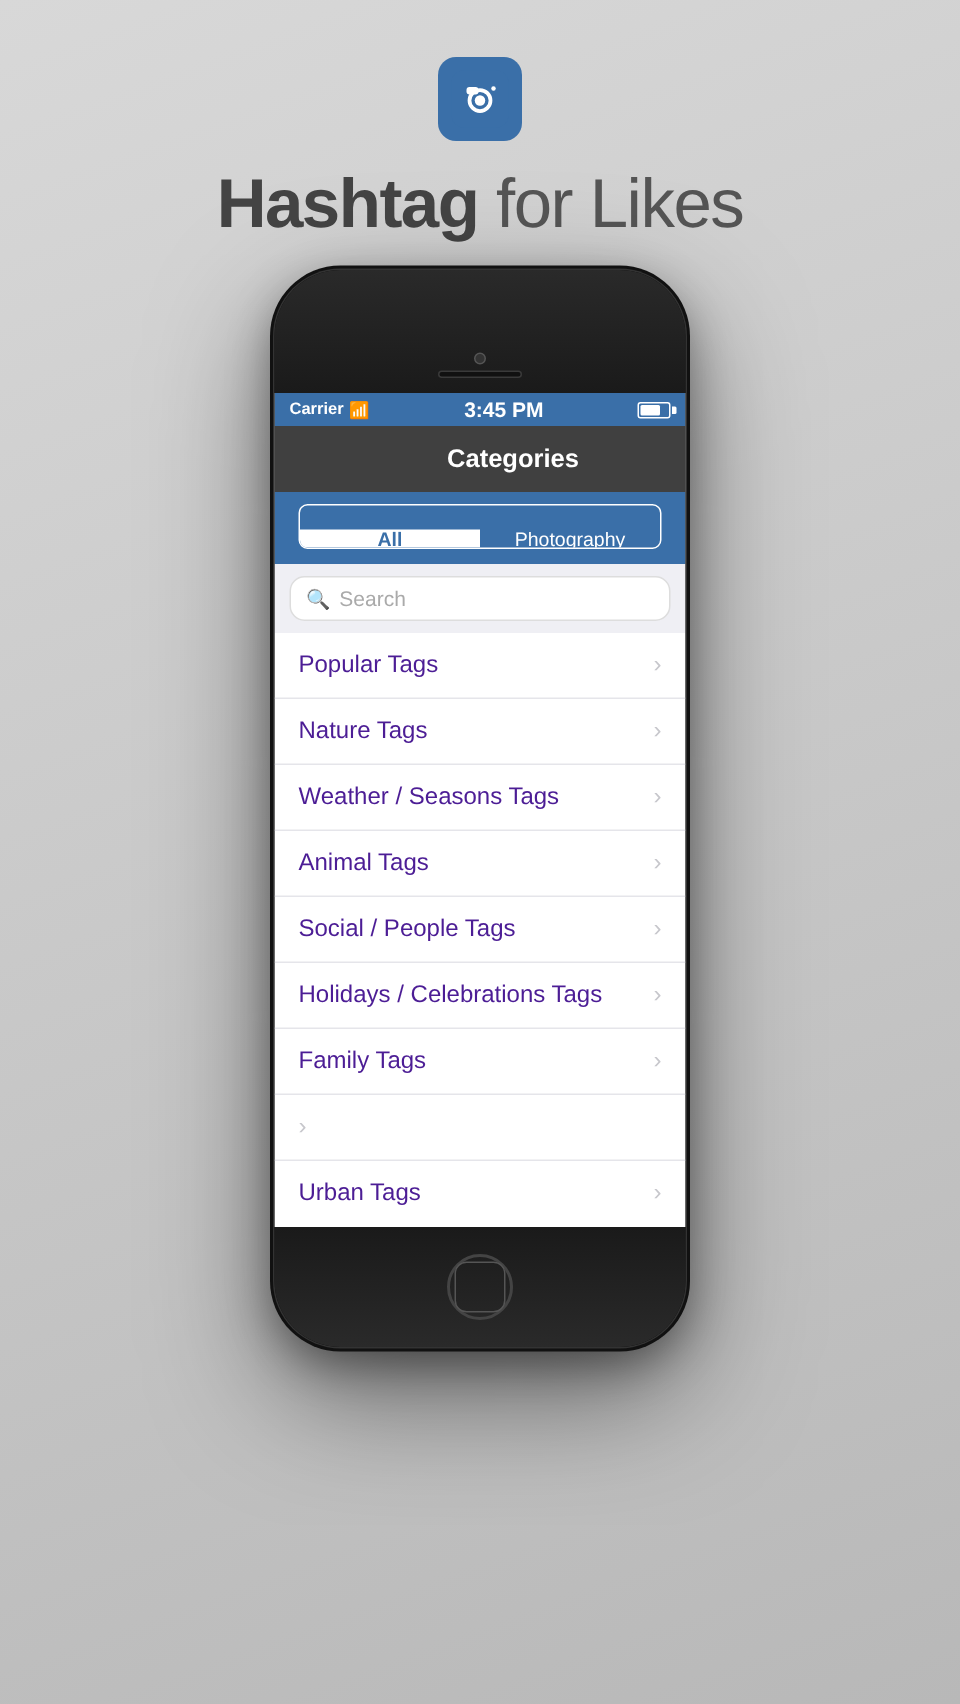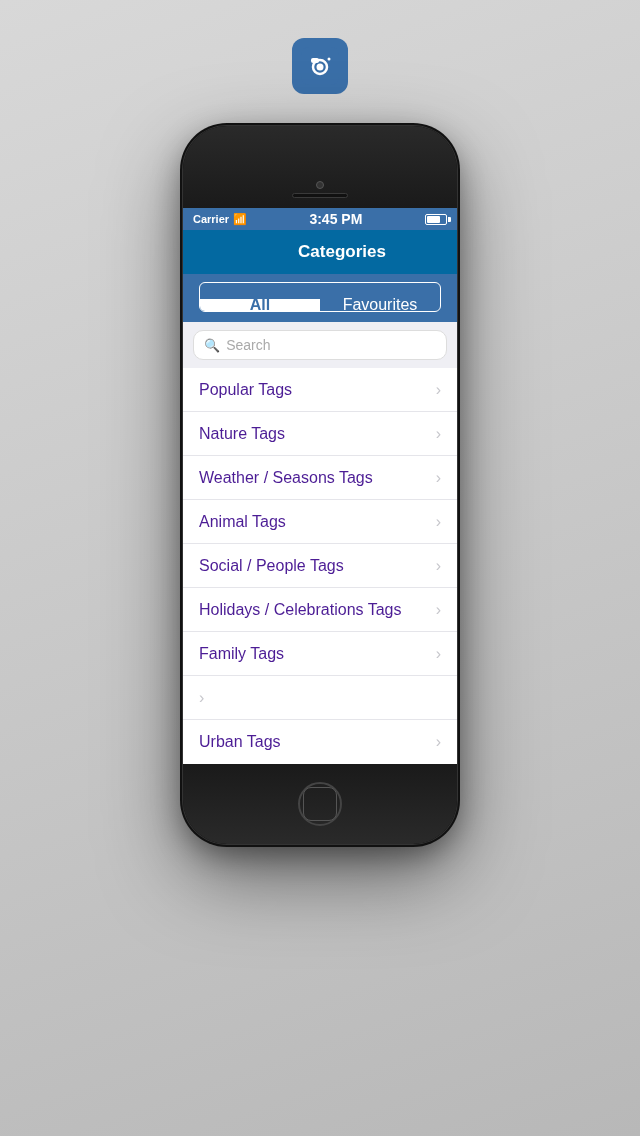--- a/index.html
+++ b/index.html
@@ -170,21 +170,21 @@
 
     .battery-fill {
       background: white;
       height: 100%;
       width: 75%;
       border-radius: 1px;
     }
 
     
     .nav-bar {
-      background: #0369a1;
+      background: #404040;
       height: 44px;
       display: flex;
       align-items: center;
       justify-content: center;
       padding-left: 44px;
     }
 
     .nav-title {
       color: white;
       font-size: 17px;
@@ -204,21 +204,21 @@
       overflow: hidden;
       height: 30px;
     }
 
     .seg-btn {
       flex: 1;
       display: flex;
       align-items: center;
       justify-content: center;
       color: white;
-      font-size: 16px;
+      font-size: 13px;
       cursor: pointer;
       margin-top: 16px;
     }
 
     .seg-btn.active {
       background: white;
       color: #3a6fa8;
       font-weight: 600;
     }
 
@@ -317,20 +317,23 @@
 <div class="top-section">
   <div class="app-icon">
     <svg viewBox="0 0 38 38" fill="none" xmlns="http://www.w3.org/2000/svg">
       <rect width="38" height="38" rx="8" fill="#3a6fa8"></rect>
       <circle cx="19" cy="20" r="7" stroke="white" stroke-width="2.5" fill="none"></circle>
       <circle cx="19" cy="20" r="3.5" fill="white"></circle>
       <rect x="10" y="11" width="8" height="5" rx="2" fill="white"></rect>
       <circle cx="28" cy="12" r="1.5" fill="white"></circle>
     </svg>
   </div>
+  <div class="app-title">
+    <span class="bold">Hashtag</span><span> for Likes</span>
+  </div>
 </div>
 
 <div class="phone-wrapper">
   <div class="phone">
 
     <div class="phone-top-bezel">
       <div class="phone-camera"></div>
       <div class="phone-speaker"></div>
     </div>
 
@@ -349,21 +352,21 @@
         </div>
       </div>
 
       <div class="nav-bar">
         <span class="nav-title">Categories</span>
       </div>
 
       <div class="segmented-wrapper">
         <div class="segmented-control">
           <div class="seg-btn active">All</div>
-          <div class="seg-btn">Favourites</div>
+          <div class="seg-btn">Photography</div>
         </div>
       </div>
 
       <div class="search-wrapper">
         <div class="search-bar">
           <span class="search-icon-inner">🔍</span>
           <span class="search-placeholder">Search</span>
         </div>
       </div>
 

